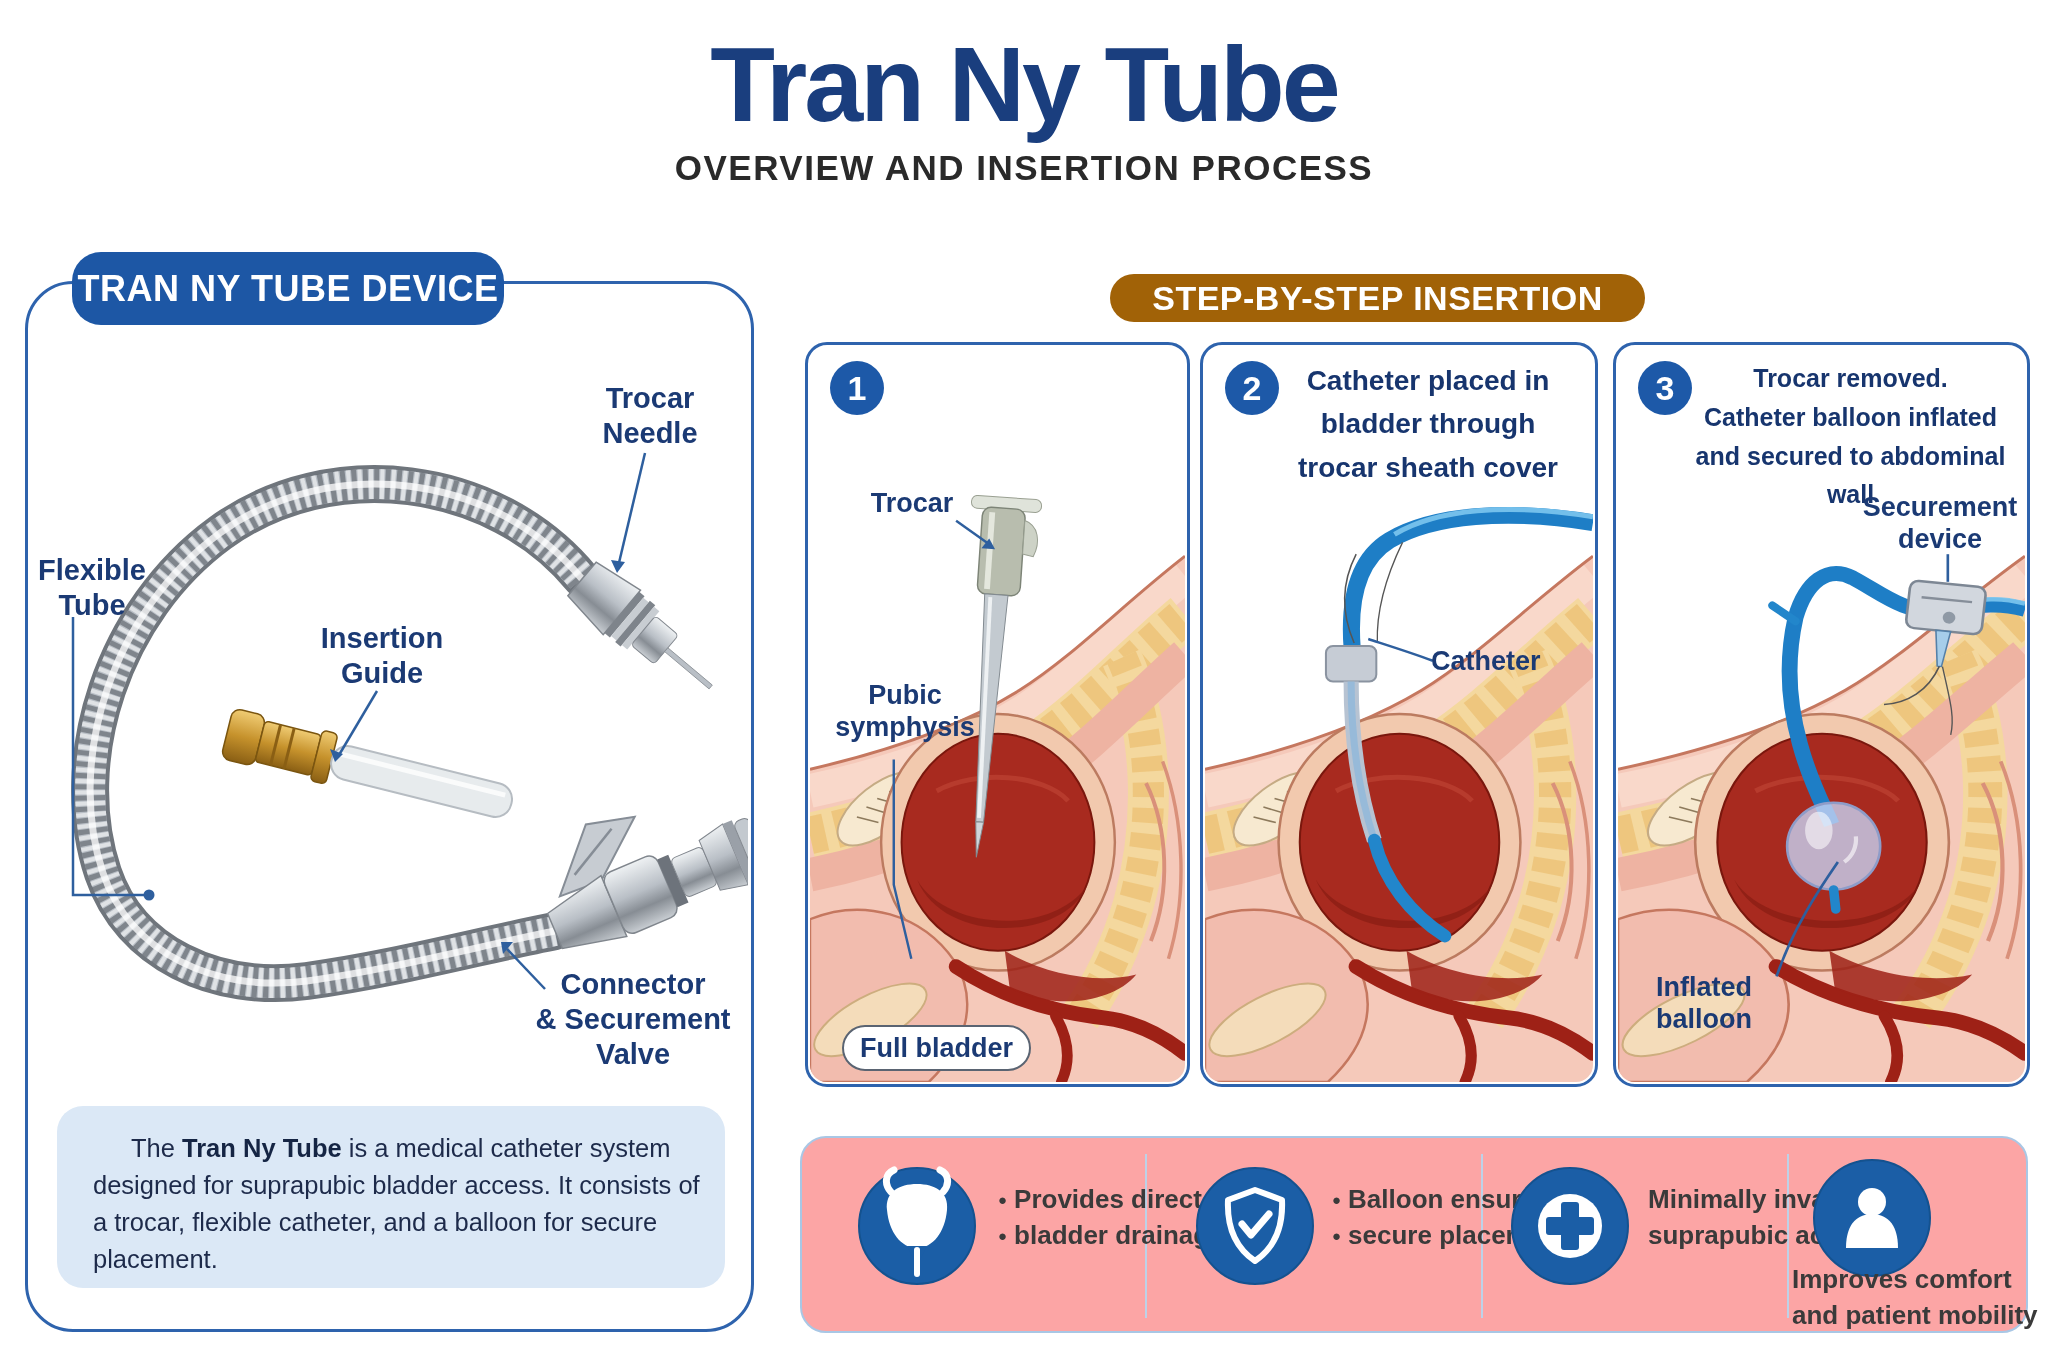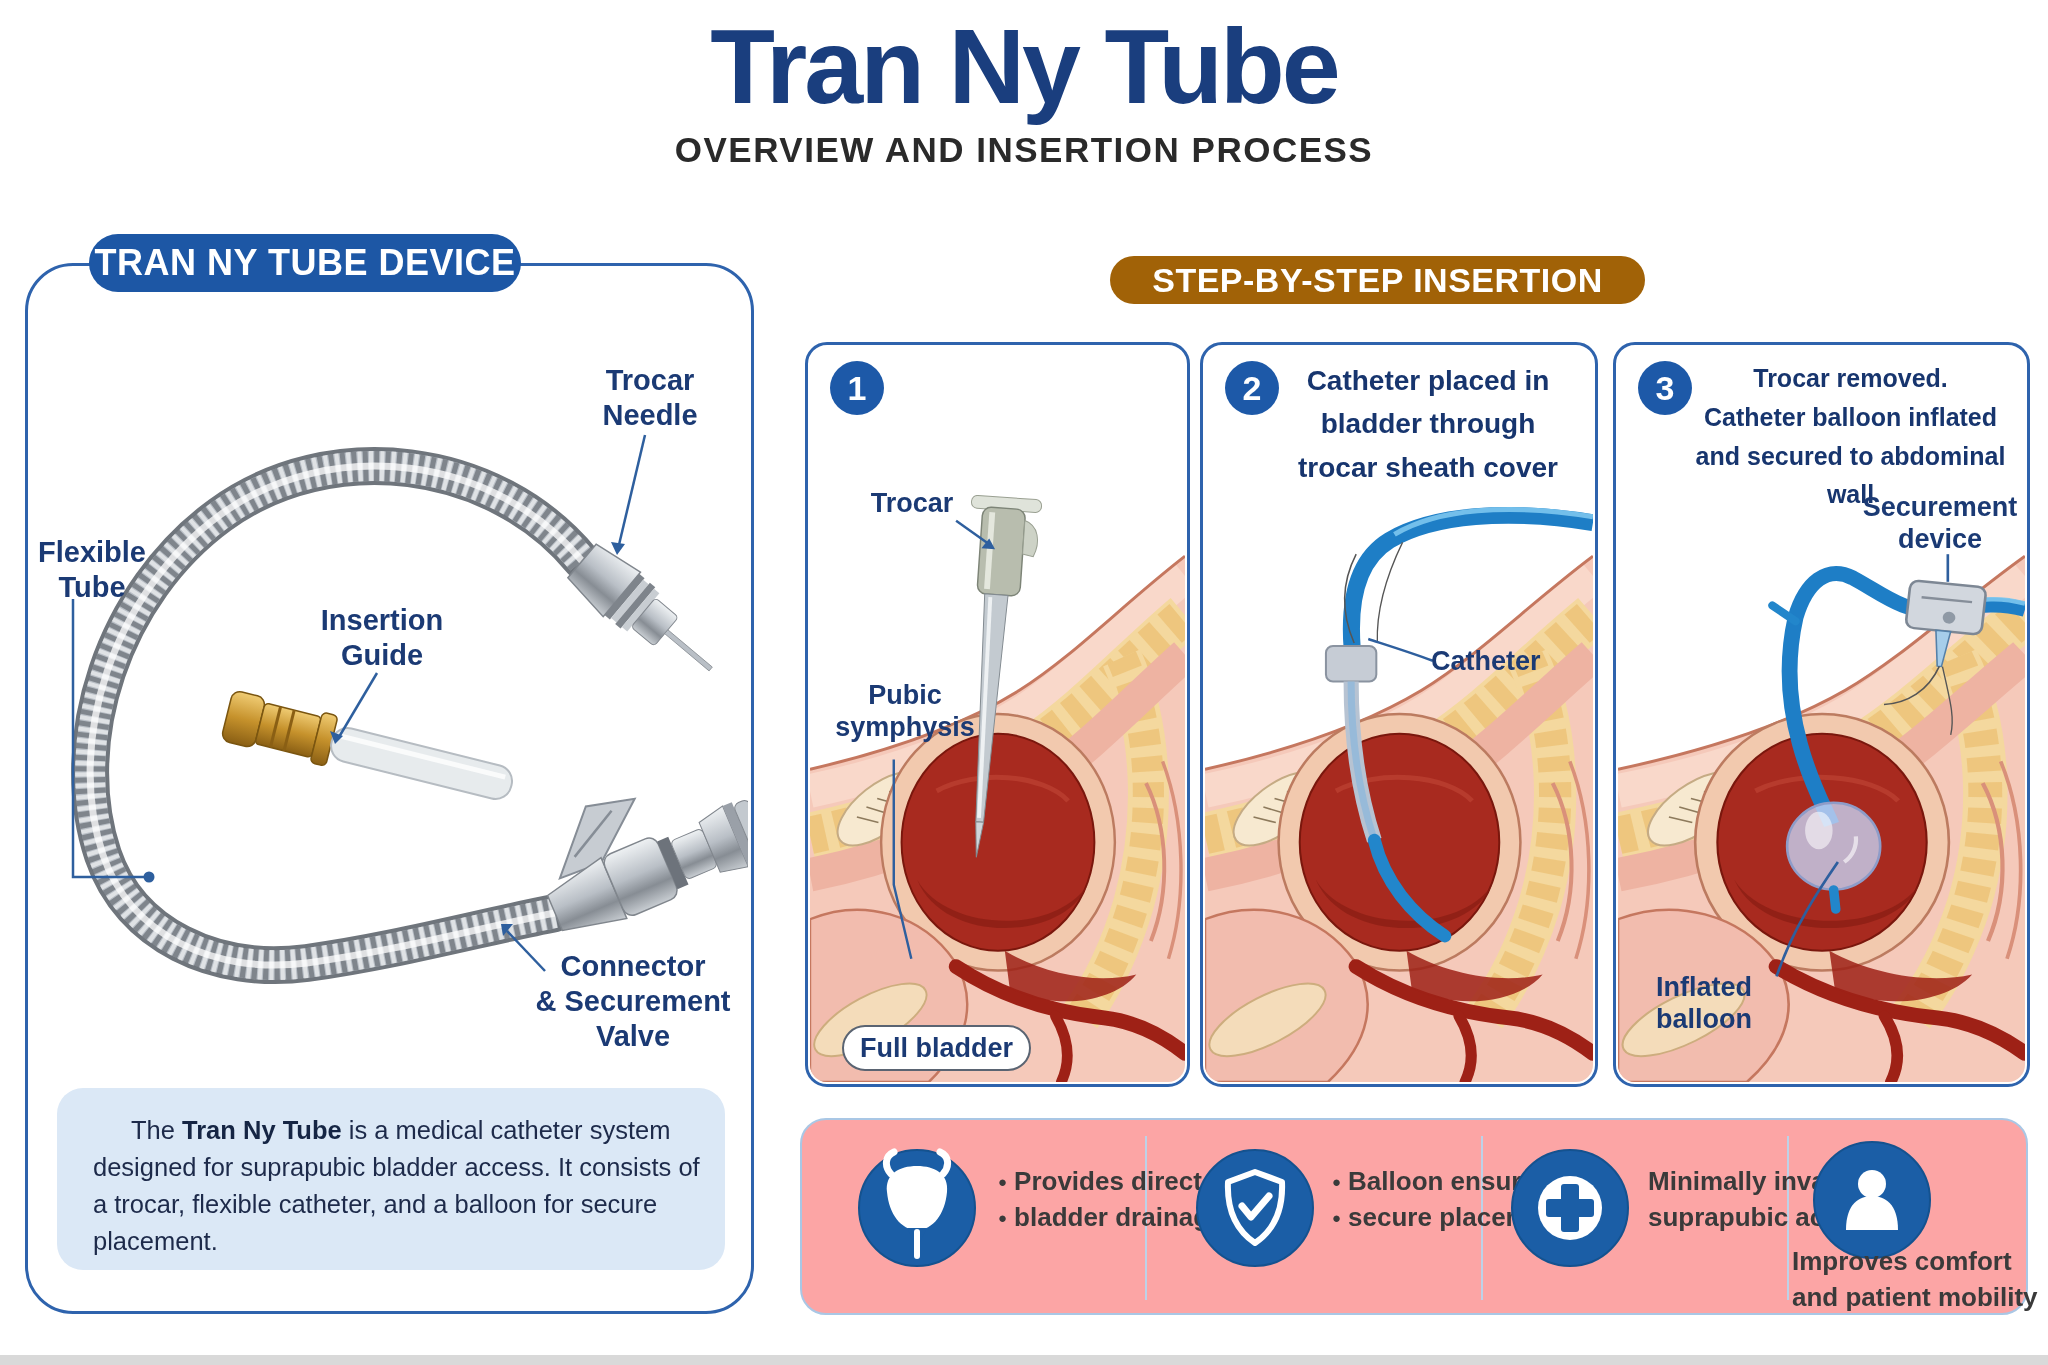--- a/index.html
+++ b/index.html
@@ -1,27 +1,27 @@
 <!DOCTYPE html>
 <html><head>
 <meta charset="utf-8">
 <style>
   html,body{margin:0;padding:0;background:#fff;}
   #canvas{position:relative;width:2048px;height:1365px;background:#ffffff;overflow:hidden;
           font-family:"Liberation Sans","DejaVu Sans",sans-serif;}
-  .abs{position:absolute;}
+  .abs{position:absolute;margin-top:18px;}
   
   #main-title{top:6px;left:0;width:100%;text-align:center;font-size:106px;font-weight:bold;
               color:#1a3e7e;letter-spacing:-3px;}
   #subtitle{top:130px;left:0;width:100%;text-align:center;font-size:35px;font-weight:bold;
             color:#2a2a2a;letter-spacing:1.5px;}
   
   #device-panel{left:25px;top:263px;width:723px;height:1045px;border:3px solid #2e63ad;
                 border-radius:48px;background:#fff;}
-  #device-header{left:89px;top:234px;width:432px;height:58px;background:#1d57a5;border-radius:29px;
+  #device-header{left:72px;top:234px;width:432px;height:73px;background:#1d57a5;border-radius:29px;
                  color:#fff;font-size:36px;font-weight:bold;letter-spacing:.5px;
                  display:flex;align-items:center;justify-content:center;}
   #device-area{left:25px;top:263px;width:723px;height:822px;}
   #device-area svg{position:absolute;left:0;top:0;}
   .dev-label{position:absolute;font-size:29px;font-weight:bold;color:#1b3a74;line-height:1.2;text-align:center;}
   #desc-box{left:57px;top:1088px;width:668px;height:182px;background:#dbe8f6;border-radius:26px;}
   #desc-text{padding:24px 24px 0 36px;font-size:25.5px;line-height:1.45;color:#1d2a4a;text-indent:38px;}
   #desc-text b{color:#152544;}
   
   #steps-header{left:1110px;top:256px;width:535px;height:48px;background:#a16207;border-radius:28px;

